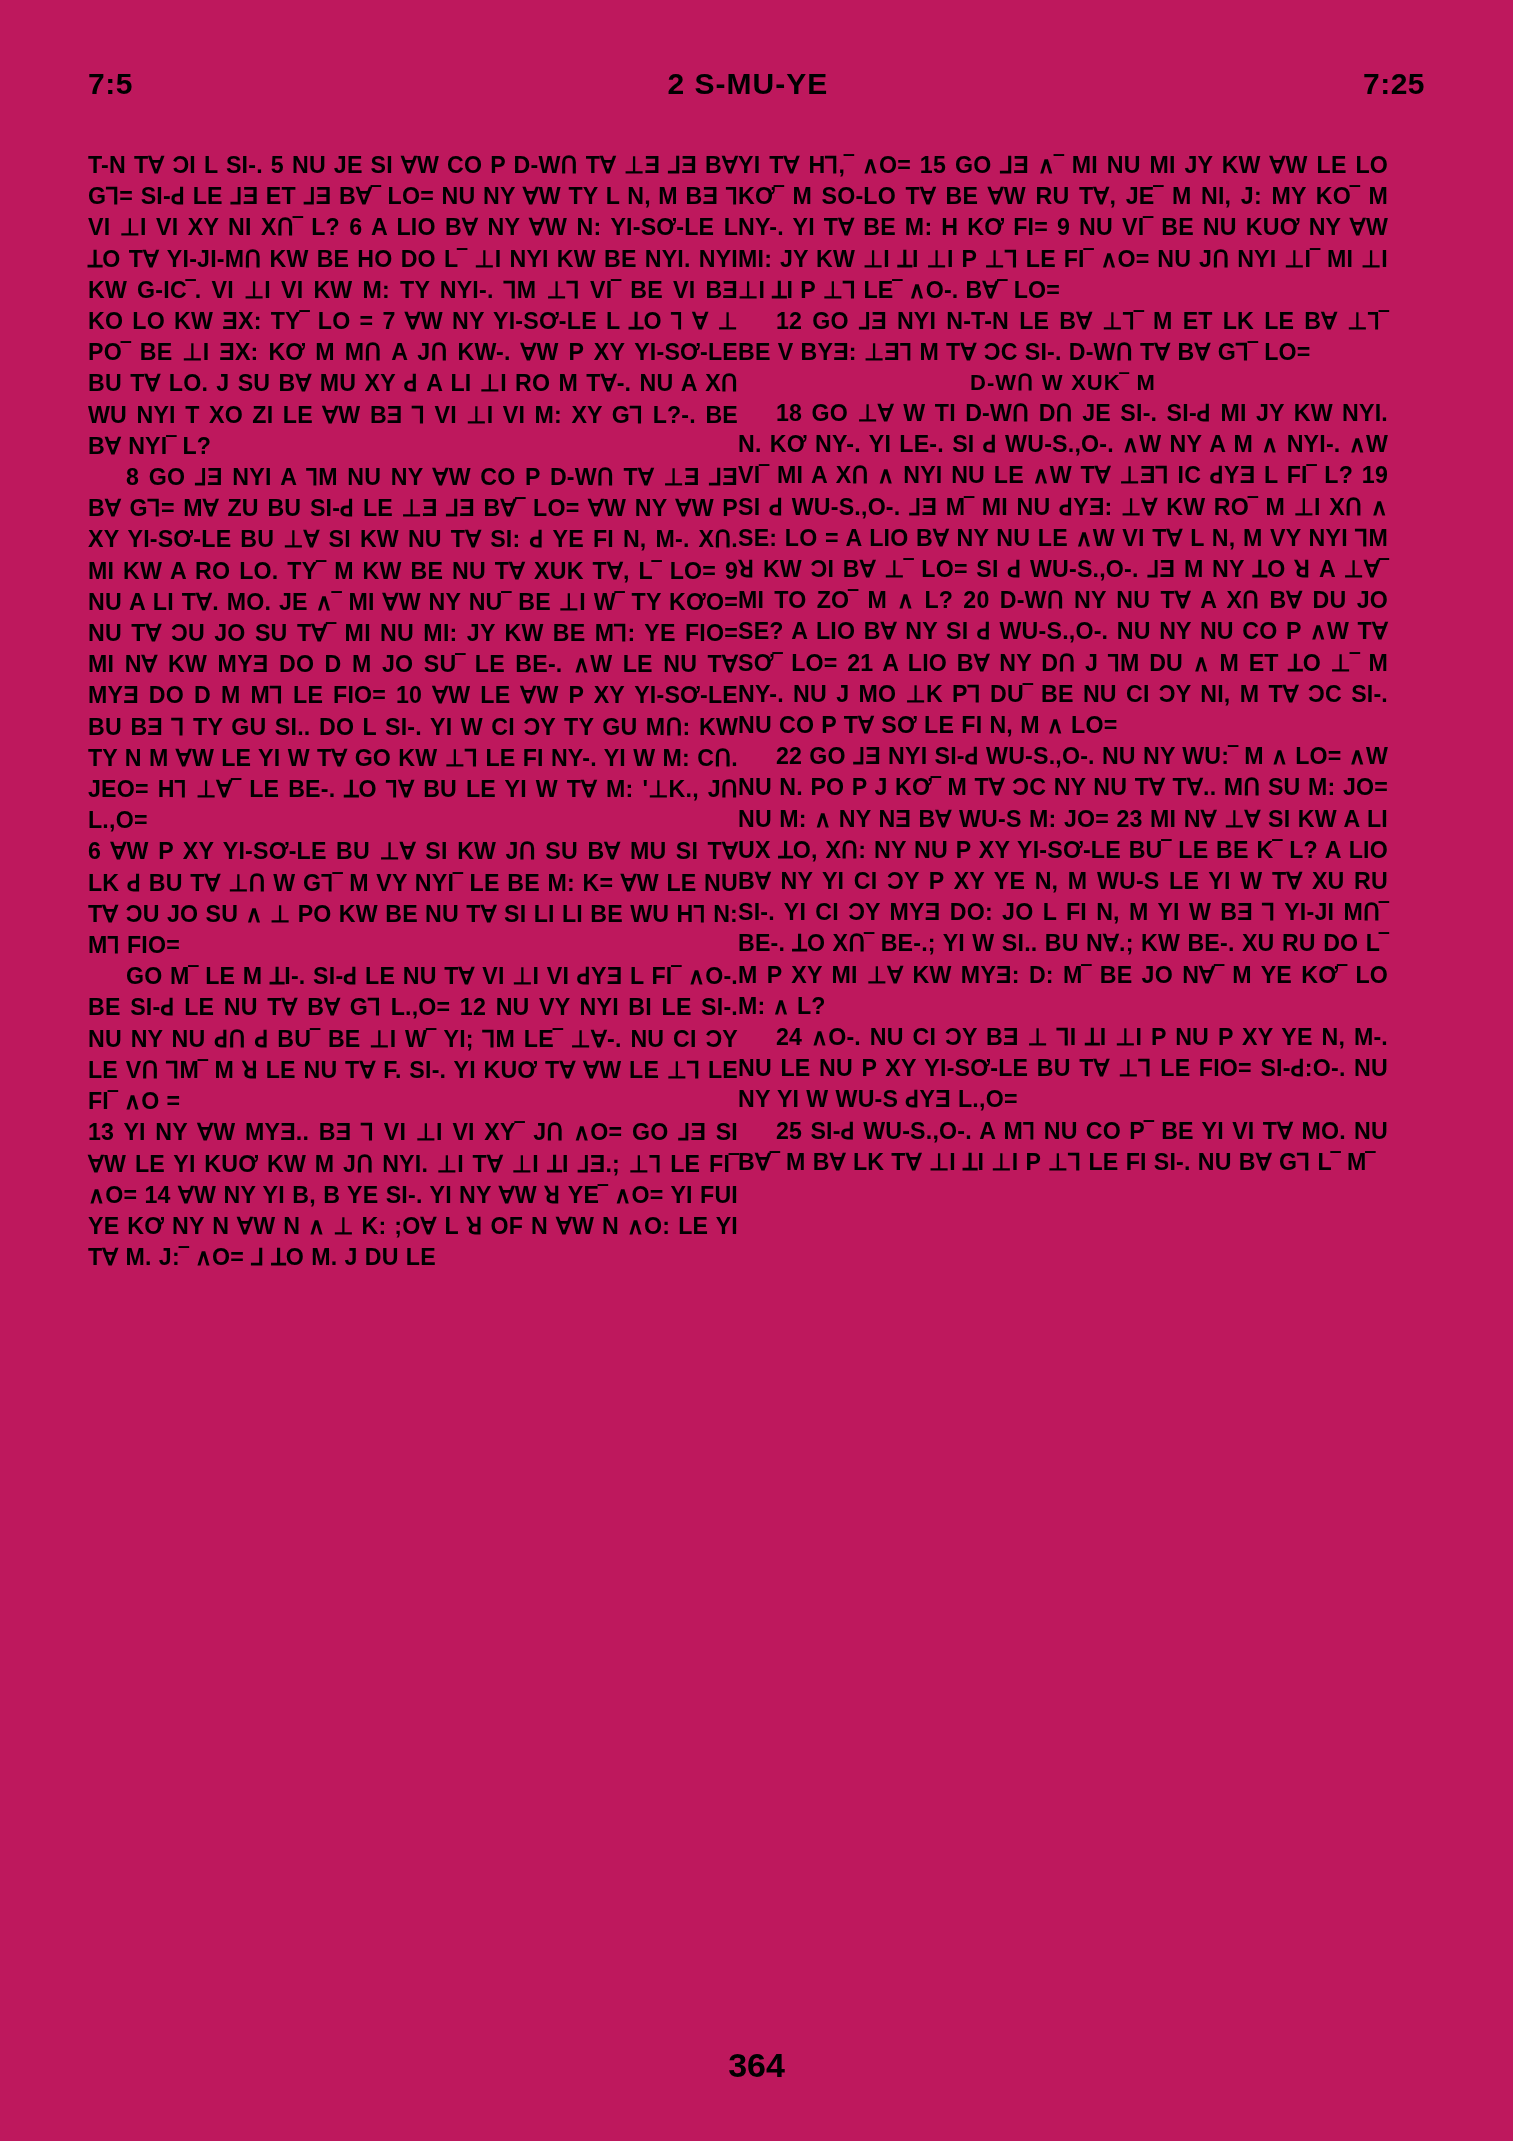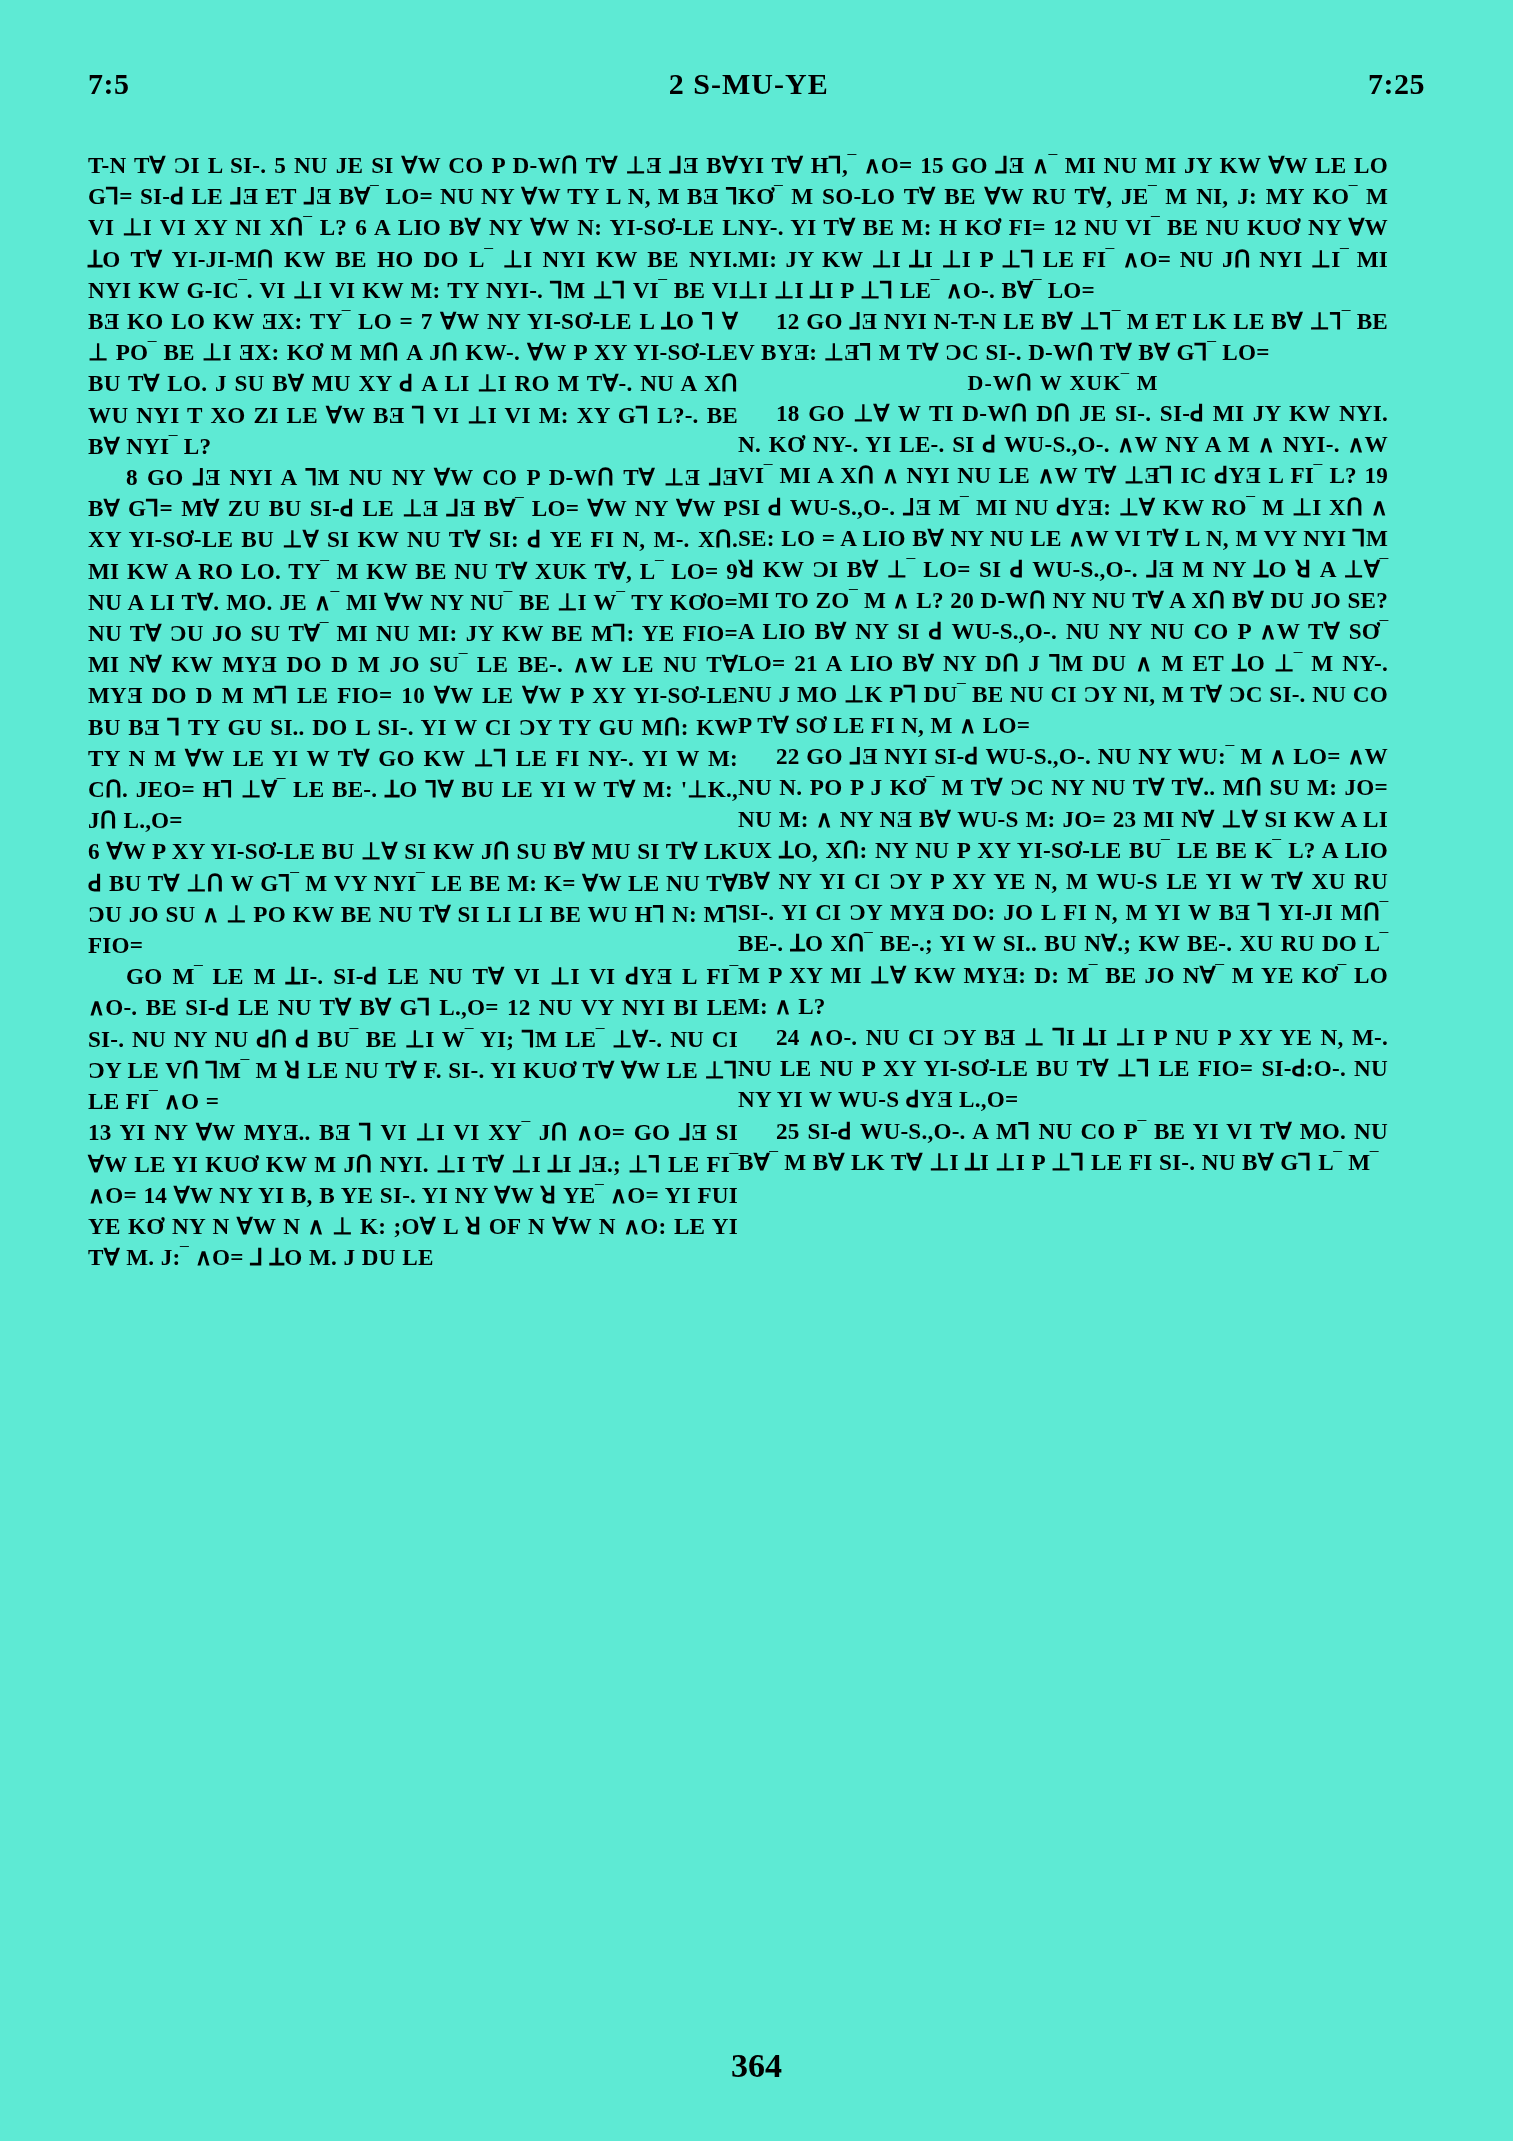--- a/index.html
+++ b/index.html
@@ -4,23 +4,23 @@
 <style>
   html, body {
     margin: 0;
     padding: 0;
     background: #ffffff;
   }
   .page {
     position: relative;
     width: 1513px;
     height: 2141px;
-    background: #5eead4;
+    background: #be185d;
     box-sizing: border-box;
-    font-family: Liberation Serif, serif;
+    font-family: Liberation Sans, sans-serif;
     color: #000000;
     overflow: hidden;
   }
   .header {
     position: absolute;
     top: 62px;
     left: 88px;
     right: 88px;
     height: 44px;
     display: flex;
@@ -98,21 +98,21 @@
 
     <div class="col">
       <p>T-N T∀ ƆI L SI-.  5 NU JE SI ∀W CO P D-WՈ T∀ ⊥Ǝ ⅃Ǝ B∀ G⅂= SI-ꓒ LE ⅃Ǝ ET ⅃Ǝ B∀‾ LO= NU NY ∀W TY L N, M BƎ ⅂ VI ⊥I VI XY NI XՈ‾ L?  6 A LIO B∀ NY ∀W N: YI-SƠ-LE L ꓕO T∀ YI-JI-MՈ KW BE HO DO L‾ ⊥I NYI KW BE NYI. NYI KW G-IC‾. VI ⊥I VI KW M: TY NYI-. ⅂M ⊥⅂ VI‾ BE VI BƎ KO LO KW ƎX: TY‾ LO =  7 ∀W NY YI-SƠ-LE L ꓕO ⅂ ∀ ⊥ PO‾ BE ⊥I ƎX: KƠ M MՈ A JՈ KW-. ∀W P XY YI-SƠ-LE BU T∀ LO. J SU B∀ MU XY ꓒ A LI ⊥I RO M T∀-. NU A XՈ WU NYI T XO ZI LE ∀W BƎ ⅂ VI ⊥I VI M: XY G⅂ L?-. BE B∀ NYI‾ L?</p>
       <p class="indent">8 GO ⅃Ǝ NYI A ⅂M NU NY ∀W CO P D-WՈ T∀ ⊥Ǝ ⅃Ǝ B∀ G⅂= M∀ ZU BU SI-ꓒ LE ⊥Ǝ ⅃Ǝ B∀‾ LO= ∀W NY ∀W P XY YI-SƠ-LE BU ⊥∀ SI KW NU T∀ SI: ꓒ YE FI N, M-. XՈ. MI KW A RO LO. TY‾ M KW BE NU T∀ XUK T∀, L‾ LO=  9 NU A LI T∀. MO. JE ∧‾ MI ∀W NY NU‾ BE ⊥I W‾ TY KƠO= NU T∀ ƆU JO SU T∀‾ MI NU MI: JY KW BE M⅂: YE FIO=  MI N∀ KW MYƎ DO D M JO SU‾ LE BE-. ∧W LE NU T∀ MYƎ DO D M M⅂ LE FIO=  10 ∀W LE ∀W P XY YI-SƠ-LE BU BƎ ⅂ TY GU SI.. DO L SI-. YI W CI ƆY TY GU MՈ: KW TY N M ∀W LE YI W T∀ GO KW ⊥⅂ LE FI NY-. YI W M: CՈ. JEO= H⅂ ⊥∀‾ LE BE-. ꓕO ⅂∀ BU LE YI W T∀ M: '⊥K., JՈ L.,O=</p>
       <p>6 ∀W P XY YI-SƠ-LE BU ⊥∀ SI KW JՈ SU B∀ MU SI T∀ LK ꓒ BU T∀ ⊥Ո W G⅂‾ M VY NYI‾ LE BE M: K= ∀W LE NU T∀ ƆU JO SU ∧ ⊥ PO KW BE NU T∀ SI LI LI BE WU H⅂ N: M⅂ FIO=</p>
       <p class="indent">GO M‾ LE M ꓕI-. SI-ꓒ LE NU T∀ VI ⊥I VI ꓒYƎ L FI‾ ∧O-. BE SI-ꓒ LE NU T∀ B∀ G⅂ L.,O=  12 NU VY NYI BI LE SI-. NU NY NU ꓒՈ ꓒ BU‾ BE ⊥I W‾ YI; ⅂M LE‾ ⊥∀-. NU CI ƆY LE VՈ ⅂M‾ M ꓤ LE NU T∀ F. SI-. YI KUƠ T∀ ∀W LE ⊥⅂ LE FI‾ ∧O =</p>
       <p>13 YI NY ∀W MYƎ.. BƎ ⅂ VI ⊥I VI XY‾ JՈ ∧O= GO ⅃Ǝ SI ∀W LE YI KUƠ KW M JՈ NYI. ⊥I T∀ ⊥I ꓕI ⅃Ǝ.; ⊥⅂ LE FI‾ ∧O=  14 ∀W NY YI B, B YE SI-. YI NY ∀W ꓤ YE‾ ∧O= YI FUI YE KƠ NY N ∀W N ∧ ⊥ K: ;O∀ L ꓤ OF N ∀W N ∧O: LE YI T∀ M. J:‾ ∧O= ⅃ ꓕO M. J DU LE</p>
     </div>
 
     <div class="col">
-      <p>YI T∀ H⅂,‾ ∧O=  15 GO ⅃Ǝ ∧‾ MI NU MI JY KW ∀W LE LO KƠ‾ M SO-LO T∀ BE ∀W RU T∀, JE‾ M NI, J: MY KO‾ M NY-. YI T∀ BE M: H KƠ FI=  12 NU VI‾ BE NU KUƠ NY ∀W MI: JY KW ⊥I ꓕI ⊥I P ⊥⅂ LE FI‾ ∧O= NU JՈ NYI ⊥I‾ MI ⊥I ⊥I ꓕI P ⊥⅂ LE‾ ∧O-. B∀‾ LO=</p>
+      <p>YI T∀ H⅂,‾ ∧O=  15 GO ⅃Ǝ ∧‾ MI NU MI JY KW ∀W LE LO KƠ‾ M SO-LO T∀ BE ∀W RU T∀, JE‾ M NI, J: MY KO‾ M NY-. YI T∀ BE M: H KƠ FI=  9 NU VI‾ BE NU KUƠ NY ∀W MI: JY KW ⊥I ꓕI ⊥I P ⊥⅂ LE FI‾ ∧O= NU JՈ NYI ⊥I‾ MI ⊥I ⊥I ꓕI P ⊥⅂ LE‾ ∧O-. B∀‾ LO=</p>
       <p class="indent">12 GO ⅃Ǝ NYI N-T-N LE B∀ ⊥⅂‾ M ET LK LE B∀ ⊥⅂‾ BE V BYƎ: ⊥Ǝ⅂ M T∀ ƆC SI-. D-WՈ T∀ B∀ G⅂‾ LO=</p>
       <p class="subhead">D-WՈ W XUK‾ M</p>
       <p class="indent">18 GO ⊥∀ W TI D-WՈ DՈ JE SI-. SI-ꓒ MI JY KW NYI. N. KƠ NY-. YI LE-. SI ꓒ WU-S.,O-. ∧W NY A M ∧ NYI-. ∧W VI‾ MI A XՈ ∧ NYI NU LE ∧W T∀ ⊥Ǝ⅂ IC ꓒYƎ L FI‾ L?  19 SI ꓒ WU-S.,O-. ⅃Ǝ M‾ MI NU ꓒYƎ: ⊥∀ KW RO‾ M ⊥I XՈ ∧ SE: LO =  A LIO B∀ NY NU LE ∧W VI T∀ L N, M VY NYI ⅂M ꓤ KW ƆI B∀ ⊥‾ LO= SI ꓒ WU-S.,O-. ⅃Ǝ M NY ꓕO ꓤ A ⊥∀‾ MI TO ZO‾ M ∧ L?  20 D-WՈ NY NU T∀ A XՈ B∀ DU JO SE? A LIO B∀ NY SI ꓒ WU-S.,O-. NU NY NU CO P ∧W T∀ SƠ‾ LO=  21 A LIO B∀ NY DՈ J ⅂M DU ∧ M ET ꓕO ⊥‾ M NY-. NU J MO ⊥K P⅂ DU‾ BE NU CI ƆY NI, M T∀ ƆC SI-. NU CO P T∀ SƠ LE FI N, M ∧ LO=</p>
       <p class="indent">22 GO ⅃Ǝ NYI SI-ꓒ WU-S.,O-. NU NY WU:‾ M ∧ LO= ∧W NU N. PO P J KƠ‾ M T∀ ƆC NY NU T∀ T∀.. MՈ SU M: JO= NU M: ∧ NY NƎ B∀ WU-S M: JO=  23 MI N∀ ⊥∀ SI KW A LI UX ꓕO, XՈ: NY NU P XY YI-SƠ-LE BU‾ LE BE K‾ L? A LIO B∀ NY YI CI ƆY P XY YE N, M WU-S LE YI W T∀ XU RU SI-. YI CI ƆY MYƎ DO: JO L FI N, M YI W BƎ ⅂ YI-JI MՈ‾ BE-. ꓕO XՈ‾ BE-.; YI W SI.. BU N∀.; KW BE-. XU RU DO L‾ M P XY MI ⊥∀ KW MYƎ: D: M‾ BE JO N∀‾ M YE KƠ‾ LO M: ∧ L?</p>
       <p class="indent">24 ∧O-. NU CI ƆY BƎ ⊥ ⅂I ꓕI ⊥I P NU P XY YE N, M-. NU LE NU P XY YI-SƠ-LE BU T∀ ⊥⅂ LE FIO= SI-ꓒ:O-. NU NY YI W WU-S ꓒYƎ L.,O=</p>
       <p class="indent">25 SI-ꓒ WU-S.,O-. A M⅂ NU CO P‾ BE YI VI T∀ MO. NU B∀‾ M B∀ LK T∀ ⊥I ꓕI ⊥I P ⊥⅂ LE FI SI-. NU B∀ G⅂ L‾ M‾</p>
     </div>
 
   </div>
 

